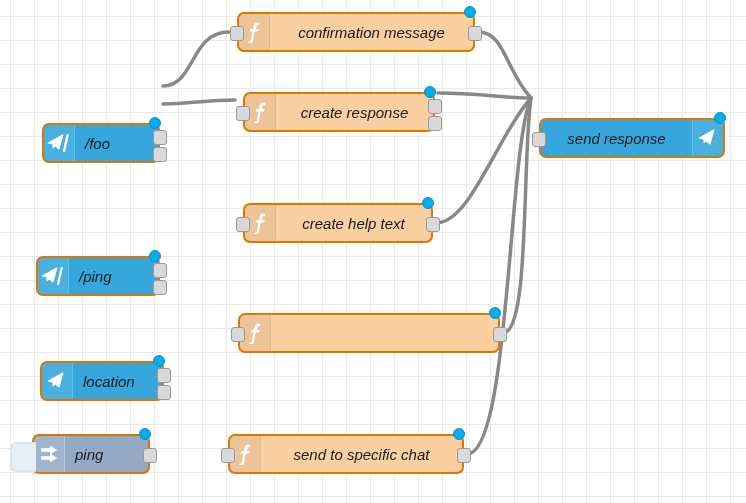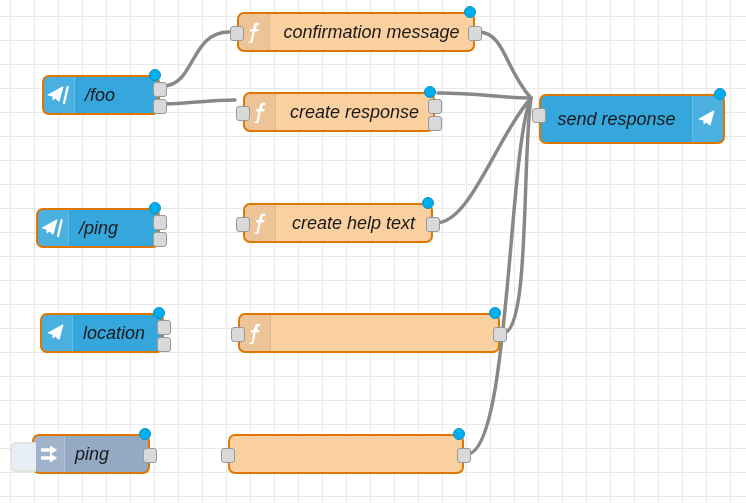--- a/index.html
+++ b/index.html
@@ -50,21 +50,21 @@
   }
   .node-fn { background: #fbd0a0; }
   .node-fn .icon-box {
     width: 31px;
     align-self: stretch;
     background: rgba(0,0,0,0.055);
     display: flex; align-items: center; justify-content: center;
     border-right: 1px solid rgba(0,0,0,0.06);
     flex: 0 0 31px;
   }
-  .node-tg { background: #36a7dd; }
+  .node-tg { background: #36a7dd; margin-top: 48px; }
   .node-tg .icon-box {
     width: 31px;
     align-self: stretch;
     background: rgba(255,255,255,0.10);
     display: flex; align-items: center; justify-content: center;
     border-right: 1px solid rgba(255,255,255,0.18);
     flex: 0 0 31px;
   }
   .node-tg .icon-box-right {
     border-right: none;
@@ -75,21 +75,21 @@
     width: 31px;
     align-self: stretch;
     background: rgba(255,255,255,0.12);
     display: flex; align-items: center; justify-content: center;
     border-right: 1px solid rgba(255,255,255,0.22);
     flex: 0 0 31px;
   }
   .label {
     flex: 1 1 auto;
     font-style: italic;
-    font-size: 18px;
+    font-size: 15px;
     color: #1a1a1a;
     padding: 0 10px;
     white-space: nowrap;
     overflow: hidden;
   }
   .label.center { text-align: center; }
   .label.left { text-align: left; }
 
   
   .port {
@@ -180,21 +180,21 @@
         </svg>
       </div>
       <div class="label center">create response</div>
     </div>
     <div class="port port-in" style="top:12px;"></div>
     <div class="port port-out" style="top:5px;"></div>
     <div class="port port-out" style="top:22px;"></div>
     <div class="status-dot"></div>
   </div>
 
-  <div class="node node-tg" style="left:539px; top:94px; width:186px; height:50px;">
+  <div class="node node-tg" style="left:539px; top:70px; width:186px; height:40px;">
     <div class="body">
       <div class="label center">send response</div>
       <div class="icon-box icon-box-right">
         <svg class="glyph" width="22" height="18" viewBox="0 0 20 18">
           <path d="M1 8.6 15.5.6c.5-.3 1 .2.8.8L12.6 15c-.2.6-.9.7-1.3.3l-3.1-2.9-1.9 1.9c-.3.3-.7.1-.7-.3l-.2-3.4L1.2 9.6c-.5-.2-.5-.8-.2-1z" fill="#ffffff"></path>
         </svg>
       </div>
     </div>
     <div class="port port-in" style="top:12px;"></div>
     <div class="status-dot"></div>
@@ -265,18 +265,26 @@
           <path d="M2 12.2h9V9.4L18.2 14 11 18.6v-2.8H2z" fill="#ffffff"></path>
         </svg>
       </div>
       <div class="label left">ping</div>
     </div>
     <div class="port port-out" style="top:12px;"></div>
     <div class="status-dot"></div>
   </div>
 
   <div class="node node-fn" style="left:228px; top:434px; width:236px; height:40px;">
+    <div class="body">
+      <div class="icon-box">
+        <svg class="glyph" width="17" height="22" viewBox="0 0 17 22">
+          <path d="M13.5 2.2c-1.2-1-3-1.1-4.2-.1C8.1 3.1 7.6 4.8 7.3 6.4L7 8H4.3l-.5 2.6h2.7l-1.6 8.2c-.2 1-.5 1.7-1 1.9-.4.2-.9.1-1.3-.2l-.9 2.1c.9.5 2 .6 3 .2 1.3-.5 2-1.8 2.3-3.4l1.7-8.8h3L13 8h-3l.3-1.6c.2-1 .5-2 1.1-2.3.5-.3 1.1-.1 1.5.3z" fill="#ffffff"></path>
+        </svg>
+      </div>
+      <div class="label center">send to specific chat</div>
+    </div>
     <div class="port port-in" style="top:12px;"></div>
     <div class="port port-out" style="top:12px;"></div>
     <div class="status-dot"></div>
   </div>
 
 </div>
 
 </body></html>

